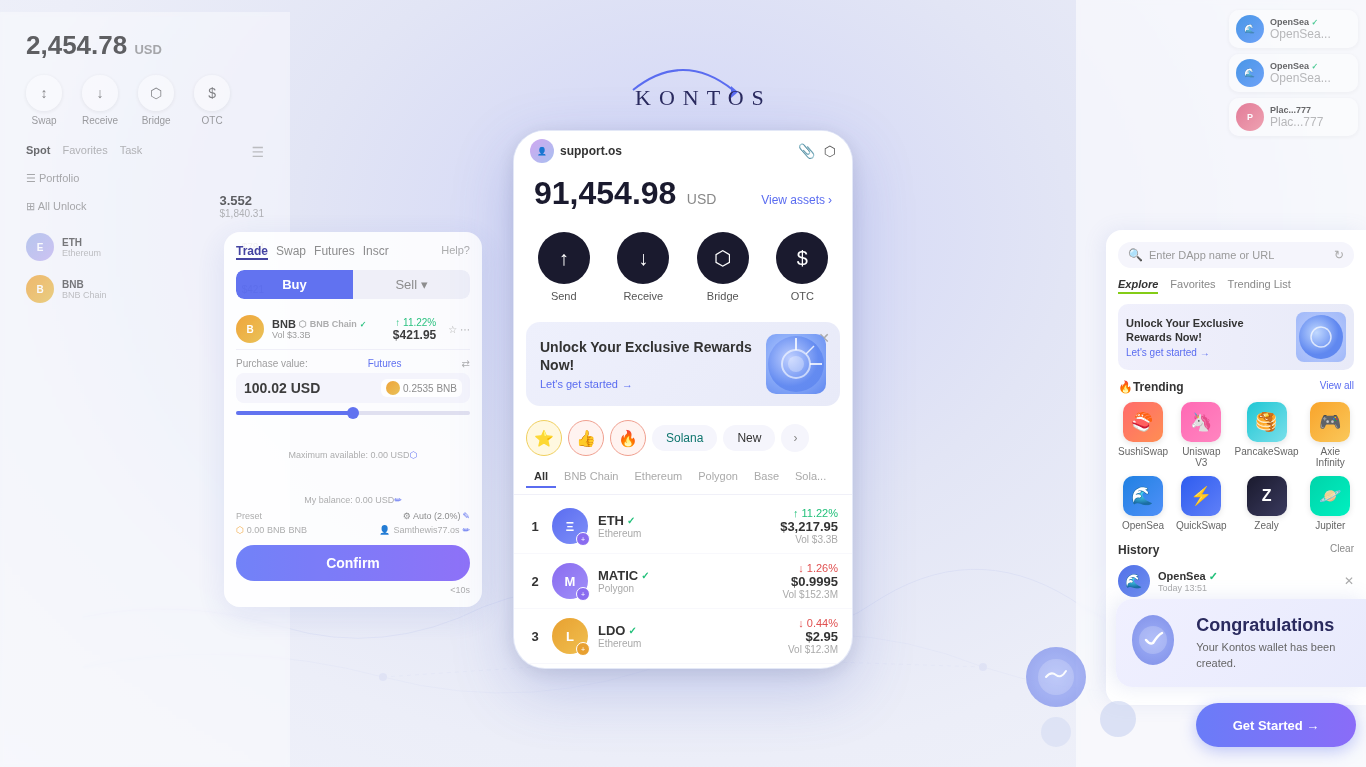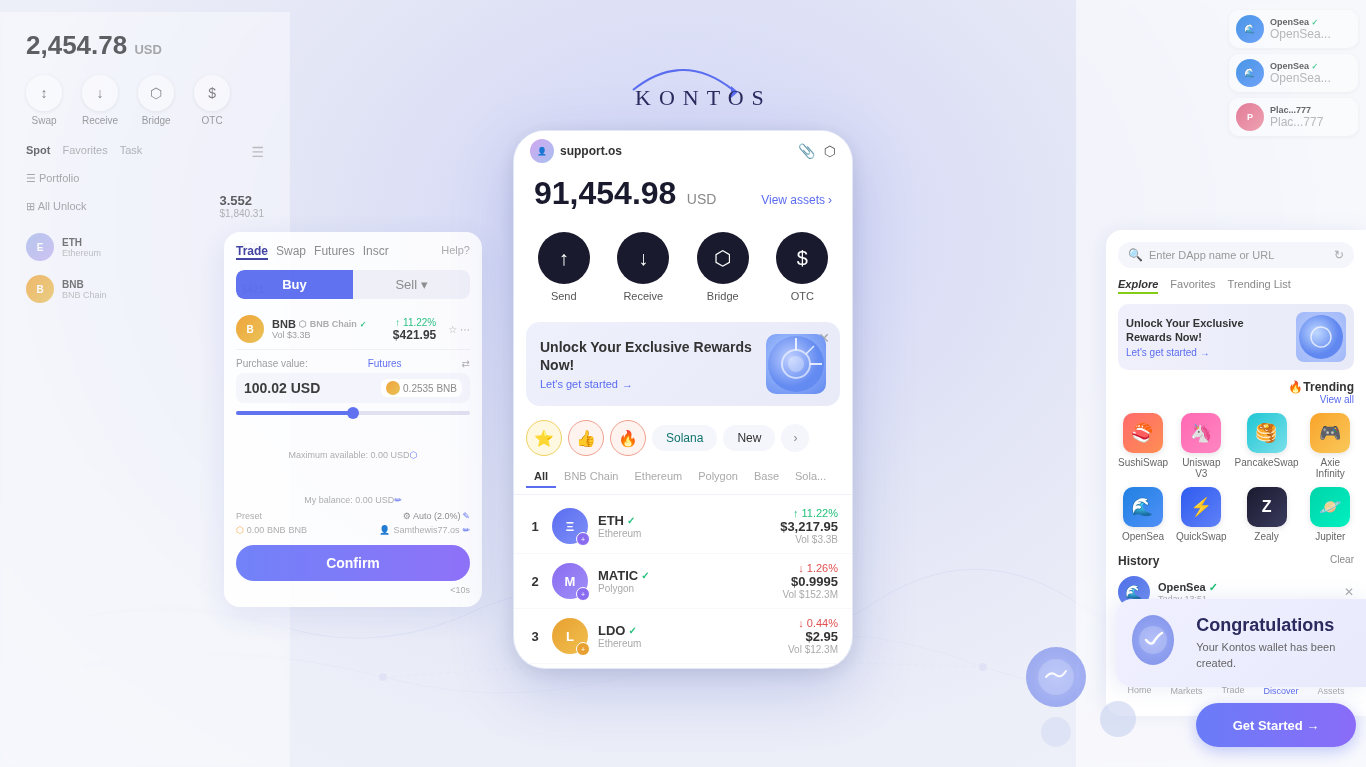--- a/index.html
+++ b/index.html
@@ -218,21 +218,21 @@
     .dapp-promo-text { flex: 1; }
     .dapp-promo-title { font-size: 11px; font-weight: 700; color: #333; line-height: 1.3; }
     .dapp-promo-link { font-size: 10px; color: #5a6cf0; display: flex; align-items: center; gap: 3px; margin-top: 3px; }
     .dapp-promo-img {
       width: 50px; height: 50px; border-radius: 8px;
       background: radial-gradient(circle, #c0d0ff, #a0b8f8);
       display: flex; align-items: center; justify-content: center; font-size: 20px;
     }
 
     .dapp-trending-header {
-      display: flex; justify-content: space-between; align-items: flex-end; margin-bottom: 8px; flex-direction: column;
+      display: flex; justify-content: space-between; align-items: flex-start; margin-bottom: 8px;
     }
     .dapp-trending-title { font-size: 12px; font-weight: 700; color: #333; }
     .dapp-view-all { font-size: 10px; color: #5a6cf0; }
 
     .dapp-app-grid {
       display: grid; grid-template-columns: repeat(4, 1fr); gap: 8px; margin-bottom: 12px;
     }
     .dapp-app-item {
       display: flex; flex-direction: column; align-items: center; gap: 4px;
     }

